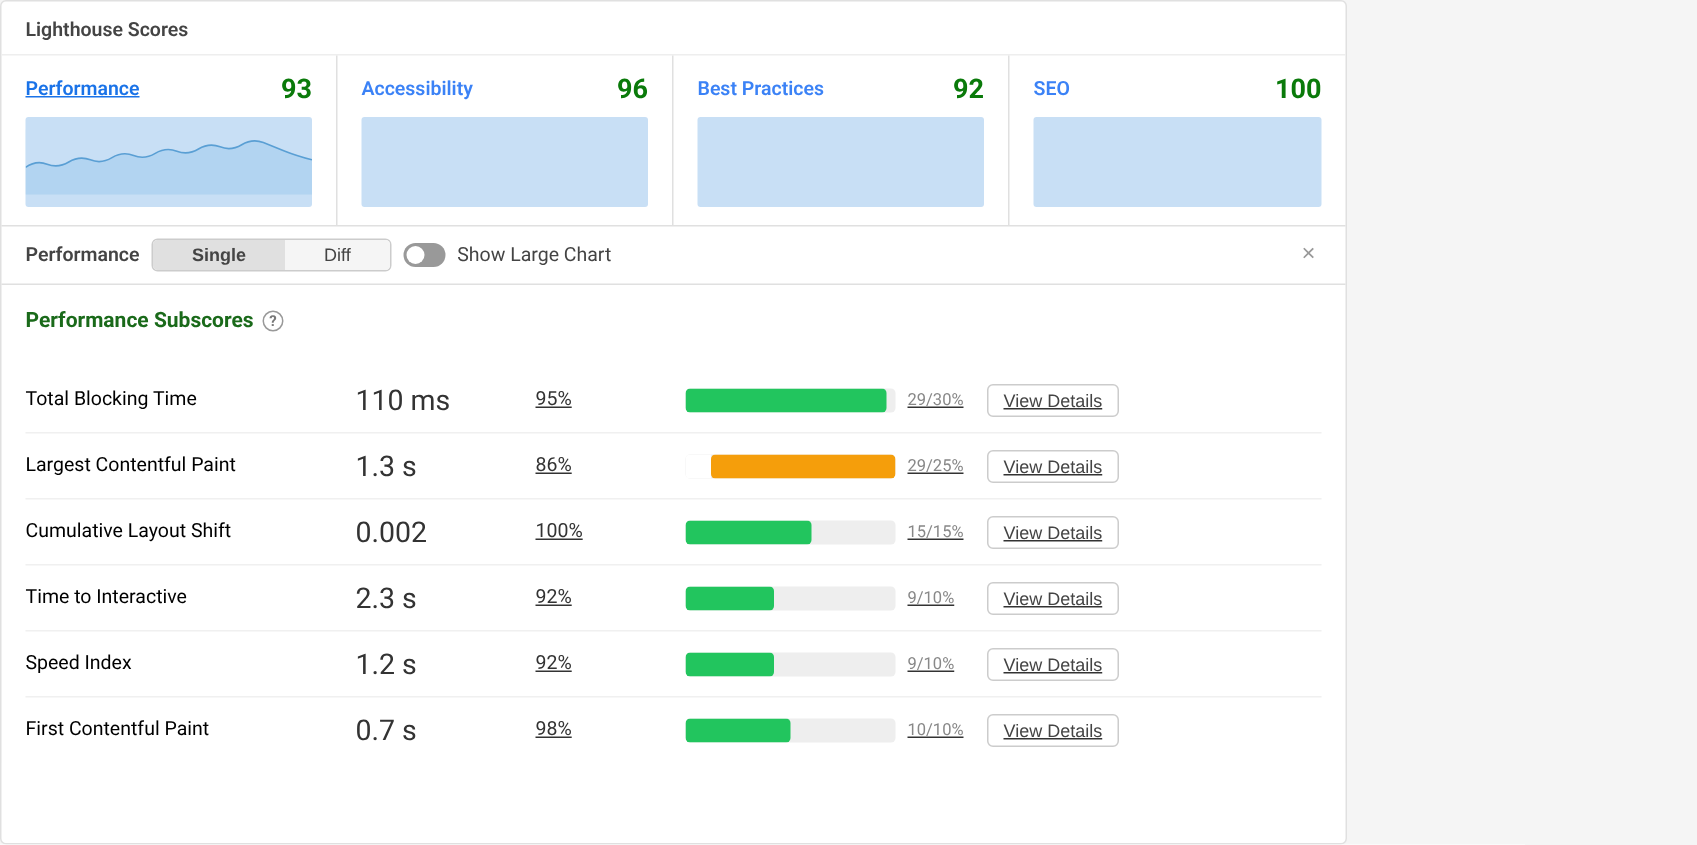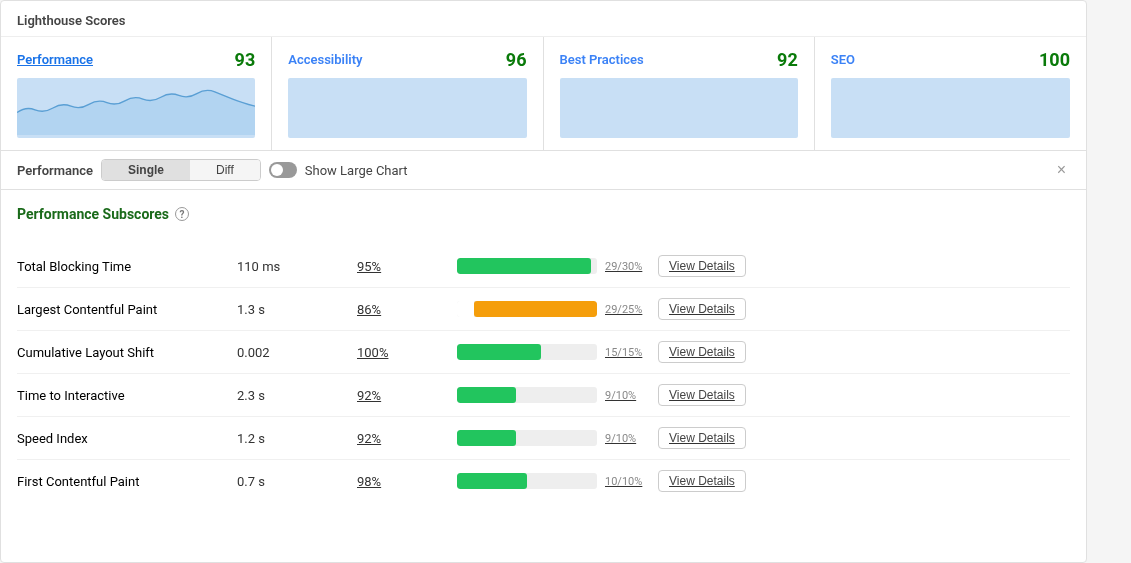--- a/index.html
+++ b/index.html
@@ -6,21 +6,21 @@
     body {
       font-family: -apple-system, BlinkMacSystemFont, 'Segoe UI', Roboto, sans-serif;
       background: #f5f5f5;
       font-size: 13px;
       color: #333;
     }
     .page-wrapper {
       background: #fff;
       border: 1px solid #e0e0e0;
       border-radius: 4px;
-      width: 1087px;
+      width: 898px;
       min-height: 563px;
     }
     
     .scores-header {
       padding: 12px 16px 8px;
       font-size: 13px;
       font-weight: 600;
       color: #444;
       border-bottom: 1px solid #eee;
     }
@@ -176,21 +176,21 @@
       padding: 10px 0;
       border-bottom: 1px solid #f0f0f0;
       align-items: center;
     }
     .table-row:last-child { border-bottom: none; }
     .metric-name {
       font-size: 13px;
       color: #000000;
     }
     .metric-value {
-      font-size: 13px;
+      font-size: 19px;
       color: #333;
     }
     .metric-score {
       font-size: 13px;
       color: #333;
       text-decoration: underline;
     }
     .contribution-cell {
       display: flex;
       align-items: center;

